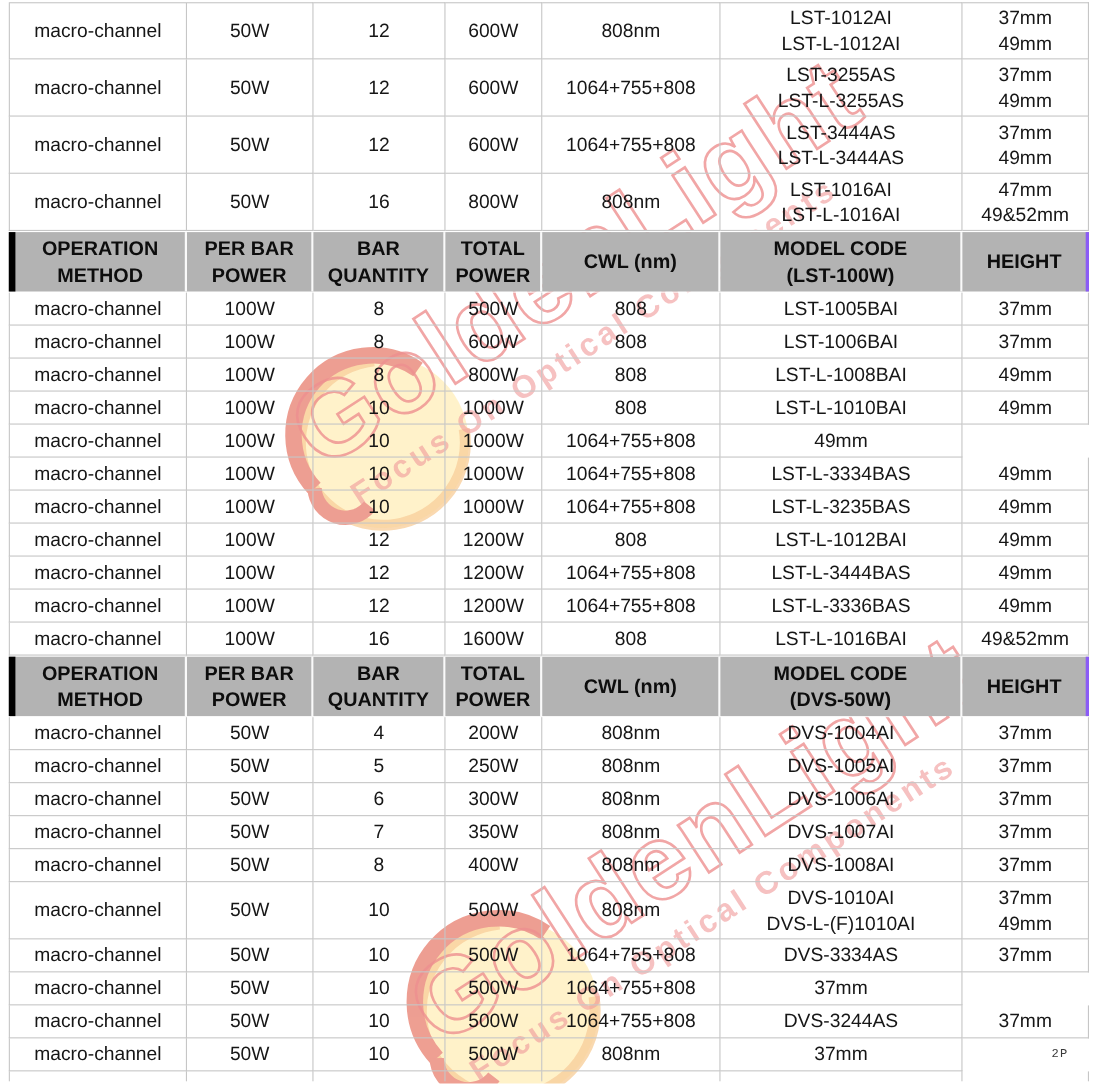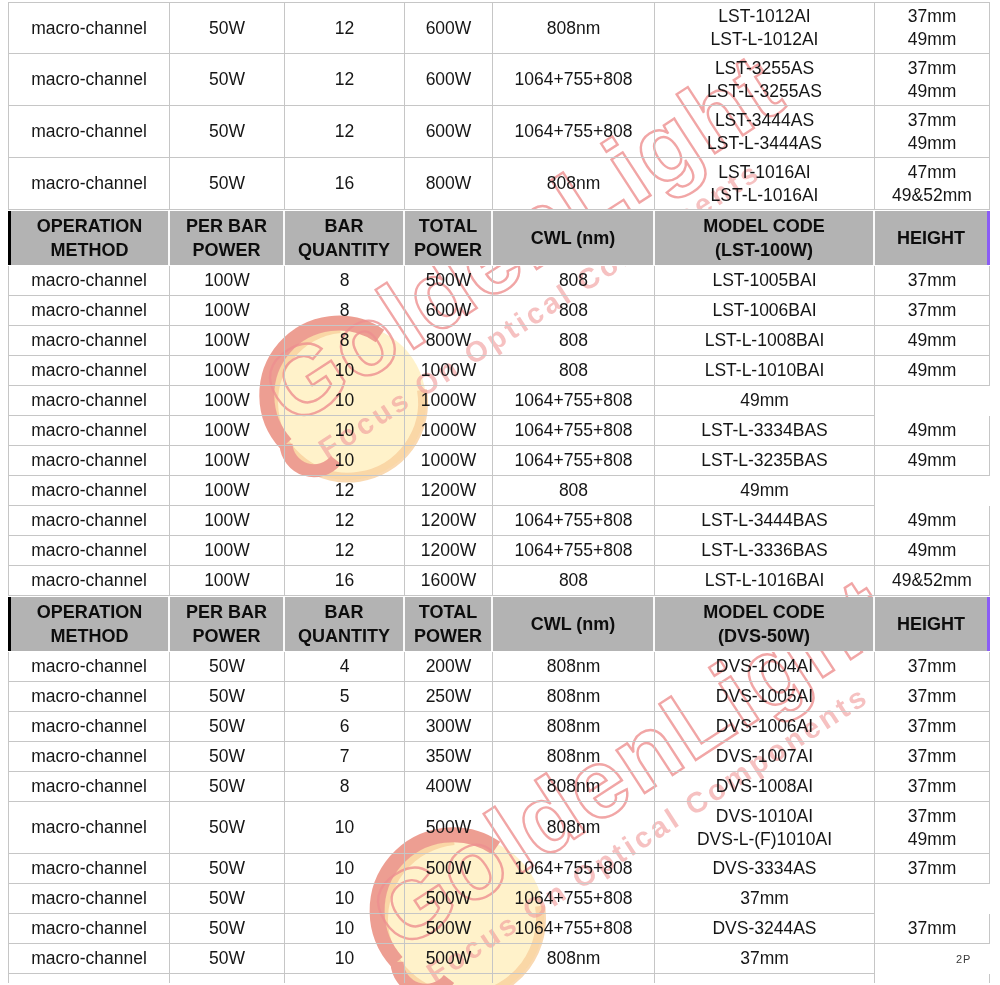--- a/index.html
+++ b/index.html
@@ -27,28 +27,28 @@
     border-right:1px solid #c6c6c6;border-bottom:1px solid #c6c6c6;
     font-size:17.5px;color:#161616;line-height:23px;background:transparent;
   }
   .data-cell:first-child{border-left:1px solid #c6c6c6;}
   .spec-table > .row:first-child > .data-cell{border-top:1px solid #c6c6c6;}
   .header-row{height:56px;border-top:1px solid #ffffff;border-bottom:1px solid #ffffff;}
   .header-cell{
     background:#b3b3b3;font-weight:bold;font-size:18px;line-height:24px;color:#0d0d0d;
     border-right:2px solid #fafafa;
   }
-  .header-cell:first-child{border-left:3px solid #000000;}
+  .header-cell:first-child{border-left:6px solid #000000;}
   .header-cell:last-child{border-right:3px solid #8b5cf6;}
   .sliver-row{height:9px;}
   .sliver-row .data-cell{border-bottom:none;}
   
   .footnote{
     position:absolute;left:956px;top:953px;z-index:3;
-    font-size:11px;color:#3a3a3a;letter-spacing:1px;font-family:Liberation Sans, sans-serif;
+    font-size:11px;color:#3a3a3a;letter-spacing:1px;font-family:Liberation Mono, monospace;
   }
 </style>
 </head>
 <body>
 
 <svg id="wm-layer" width="1000" height="985" viewBox="0 0 1000 985">
 
   <g transform="translate(348,402)" opacity="0.55">
     <circle r="78" fill="#ffd75e" opacity="0.6"></circle>
     <path d="M -8 -74 A 75 75 0 1 0 74 -12" fill="none" stroke="#f2a94c" stroke-width="10" opacity="0.8"></path>
@@ -371,20 +371,23 @@
       <div class="cell data-cell">
         <div>12</div>
       </div>
       <div class="cell data-cell">
         <div>1200W</div>
       </div>
       <div class="cell data-cell">
         <div>808</div>
       </div>
       <div class="cell data-cell">
+        <div>LST-L-1012BAI</div>
+      </div>
+      <div class="cell data-cell">
         <div>49mm</div>
       </div>
     </div>
     <div class="row data-row">
       <div class="cell data-cell">
         <div>macro-channel</div>
       </div>
       <div class="cell data-cell">
         <div>100W</div>
       </div>

